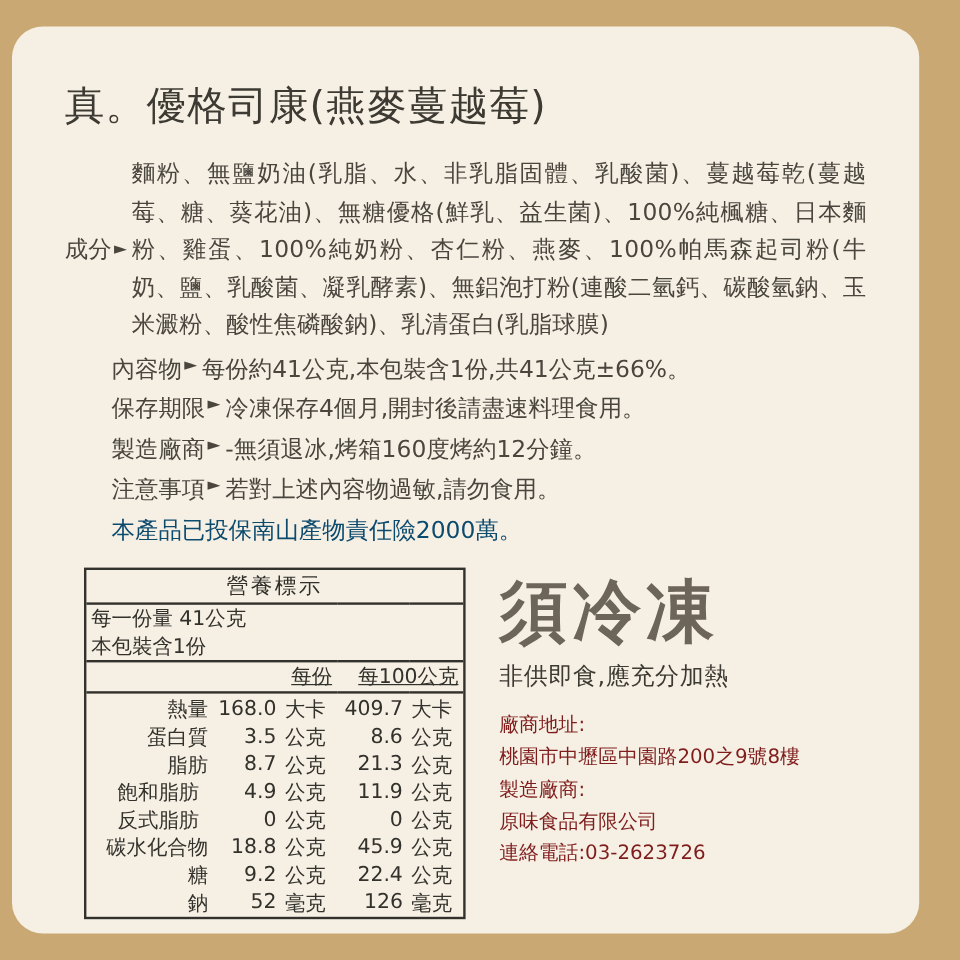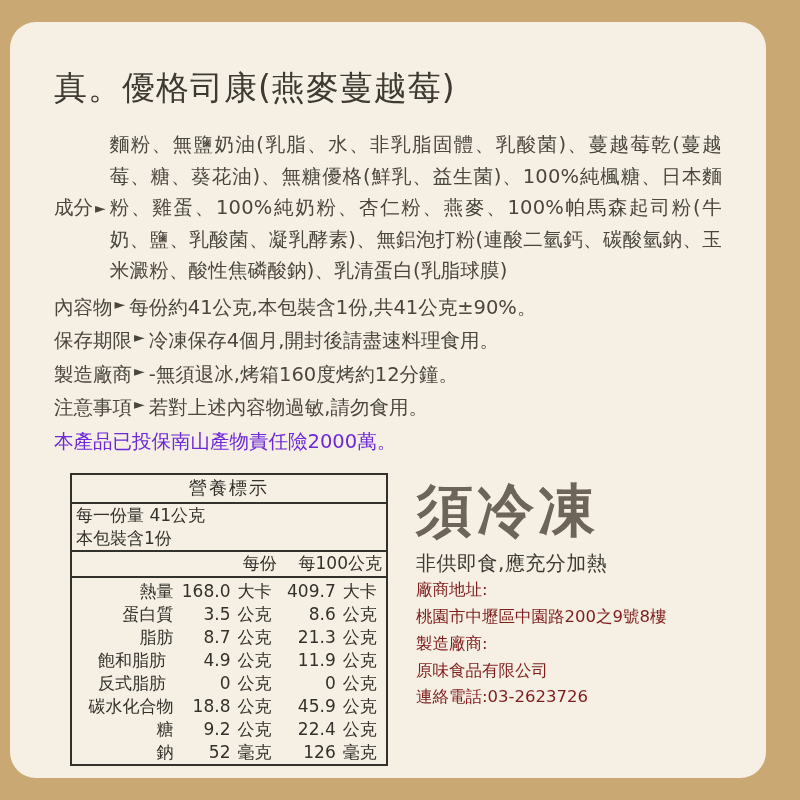--- a/index.html
+++ b/index.html
@@ -51,25 +51,26 @@
   #ingredients {
     margin-bottom: 4px;
     align-items: center;
   }
   #ingredients .field-value {
     text-align: justify;
     letter-spacing: 0.2px;
   }
   #meta-block {
     margin-bottom: 14px;
+    margin-left: 39px;
   }
   #meta-block .field-row { line-height: 1.72; }
   #insurance-line {
     font-size: 19.5px;
-    color: #6d28d9;
+    color: #0c4a6e;
     line-height: 1.72;
   }
 
   
   #lower {
     display: flex;
     align-items: flex-start;
     margin-top: 12px;
   }
   #nutrition-wrap {
@@ -96,20 +97,21 @@
   .nt-serving {
     border-bottom: none;
     padding-left: 4px !important;
     font-size: 17px;
   }
   .nt-serving-last { border-bottom: 2px solid #33312c; }
   .nt-colhead {
     text-align: right;
     font-size: 17px;
     padding-right: 4px !important;
+    text-decoration: underline;
   }
   .nt-colhead-row td { border-bottom: 2px solid #33312c; padding-bottom: 1px !important;}
   .nt-name {
     text-align: left;
     padding-left: 4px !important;
     white-space: nowrap;
   }
   .nt-name.indent { padding-left: 26px !important; }
   .nt-name.indent2 { padding-left: 34px !important; }
   .nt-num {
@@ -141,21 +143,21 @@
     font-size: 57px;
     color: #6e655a;
     letter-spacing: 4px;
     font-weight: bold;
     line-height: 1.05;
     margin-bottom: 10px;
   }
   #heat-notice {
     font-size: 20px;
     color: #3d3a33;
-    margin-bottom: 0;
+    margin-bottom: 14px;
     letter-spacing: 0.5px;
   }
   .rc-line {
     font-size: 16.5px;
     color: #7f1d1d;
     line-height: 1.62;
     white-space: nowrap;
   }
 </style>
 </head>
@@ -168,21 +170,21 @@
   <div id="ingredients" class="field-row">
     <span class="field-label">成分</span>
     <span class="field-arrow">►</span>
     <span class="field-value">麵粉、無鹽奶油(乳脂、水、非乳脂固體、乳酸菌)、蔓越莓乾(蔓越莓、糖、葵花油)、無糖優格(鮮乳、益生菌)、100%純楓糖、日本麵粉、雞蛋、100%純奶粉、杏仁粉、燕麥、100%帕馬森起司粉(牛奶、鹽、乳酸菌、凝乳酵素)、無鋁泡打粉(連酸二氫鈣、碳酸氫鈉、玉米澱粉、酸性焦磷酸鈉)、乳清蛋白(乳脂球膜)</span>
   </div>
 
   <div id="meta-block">
     <div class="field-row">
       <span class="field-label">內容物</span>
       <span class="field-arrow">►</span>
-      <span class="field-value">每份約41公克,本包裝含1份,共41公克±90%。</span>
+      <span class="field-value">每份約41公克,本包裝含1份,共41公克±66%。</span>
     </div>
     <div class="field-row">
       <span class="field-label">保存期限</span>
       <span class="field-arrow">►</span>
       <span class="field-value">冷凍保存4個月,開封後請盡速料理食用。</span>
     </div>
     <div class="field-row">
       <span class="field-label">製造廠商</span>
       <span class="field-arrow">►</span>
       <span class="field-value">-無須退冰,烤箱160度烤約12分鐘。</span>

